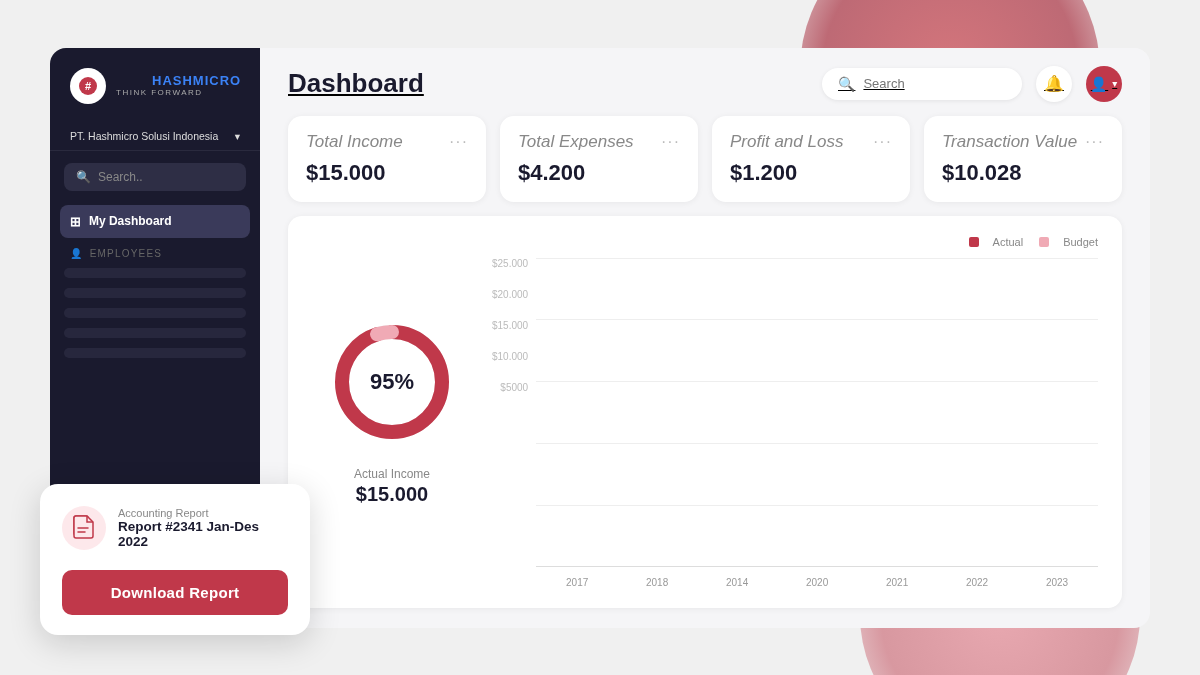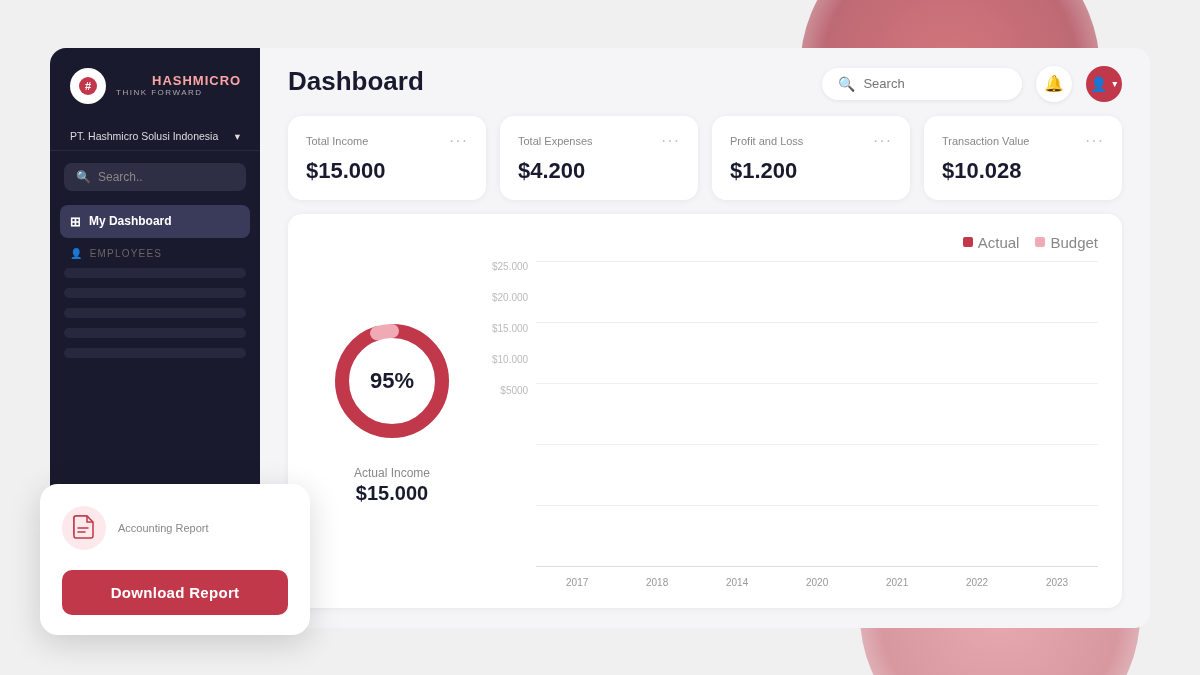--- a/index.html
+++ b/index.html
@@ -77,21 +77,21 @@
       font-weight: 900;
       font-size: 16px;
       color: #c0384a;
       flex-shrink: 0;
     }
     .logo-text-wrap {
       display: flex;
       flex-direction: column;
     }
     .logo-title {
-      color: #fca5a5;
+      color: #3b82f6;
       font-size: 13px;
       font-weight: 800;
       letter-spacing: 1px;
       line-height: 1.1;
       padding-left: 36px;
     }
     .logo-subtitle {
       color: #aaa;
       font-size: 8px;
       letter-spacing: 1.5px;
@@ -174,24 +174,25 @@
       background: #f5f5f7;
       border-radius: 0 16px 16px 0;
       display: flex;
       flex-direction: column;
       overflow: hidden;
     }
 
     
     .header {
       display: flex;
-      align-items: flex-start;
+      align-items: center;
       justify-content: space-between;
       padding: 18px 28px 14px 28px;
       background: #f5f5f7;
+      text-decoration: underline;
     }
     .header-title {
       font-size: 26px;
       font-weight: 700;
       color: #1a1a2e;
     }
     .header-right {
       display: flex;
       align-items: center;
       gap: 14px;
@@ -256,22 +257,23 @@
       padding: 16px 18px;
       box-shadow: 0 1px 6px rgba(0,0,0,0.06);
     }
     .stat-card-header {
       display: flex;
       align-items: center;
       justify-content: space-between;
       margin-bottom: 8px;
     }
     .stat-label {
-      font-size: 11px;
+      font-size: 17px;
       color: #888;
+      font-style: italic;
     }
     .stat-dots {
       color: #bbb;
       font-size: 16px;
       letter-spacing: 1px;
       cursor: pointer;
     }
     .stat-value {
       font-size: 22px;
       font-weight: 700;
@@ -359,22 +361,22 @@
     }
     .bar-chart-legend {
       display: flex;
       gap: 16px;
       justify-content: flex-end;
       margin-bottom: 10px;
     }
     .legend-item {
       display: flex;
       align-items: center;
-      gap: 5px;
-      font-size: 15px;
+      gap: 14px;
+      font-size: 11px;
       color: #888;
     }
     .legend-dot {
       width: 10px;
       height: 10px;
       border-radius: 2px;
     }
     .bar-group {
       display: flex;
       align-items: flex-end;
@@ -684,16 +686,17 @@
       <svg width="22" height="26" viewBox="0 0 22 26" fill="none">
         <rect x="1" y="1" width="14" height="19" rx="2" fill="#fde8eb" stroke="#c0384a" stroke-width="1.5"></rect>
         <path d="M14 1l6 6v14a2 2 0 01-2 2H3a2 2 0 01-2-2V3a2 2 0 012-2h11z" fill="#fde8eb" stroke="#c0384a" stroke-width="1.5"></path>
         <path d="M14 1v6h6" stroke="#c0384a" stroke-width="1.5"></path>
         <line x1="5" y1="13" x2="15" y2="13" stroke="#c0384a" stroke-width="1.5" stroke-linecap="round"></line>
         <line x1="5" y1="17" x2="12" y2="17" stroke="#c0384a" stroke-width="1.5" stroke-linecap="round"></line>
       </svg>
     </div>
     <div class="report-item-text">
       <div class="report-item-label">Accounting Report</div>
+      <div class="report-item-title">Report #2341 Jan-Des 2022</div>
     </div>
   </div>
   <button class="download-btn">Download Report</button>
 </div>
 
 </body></html>

